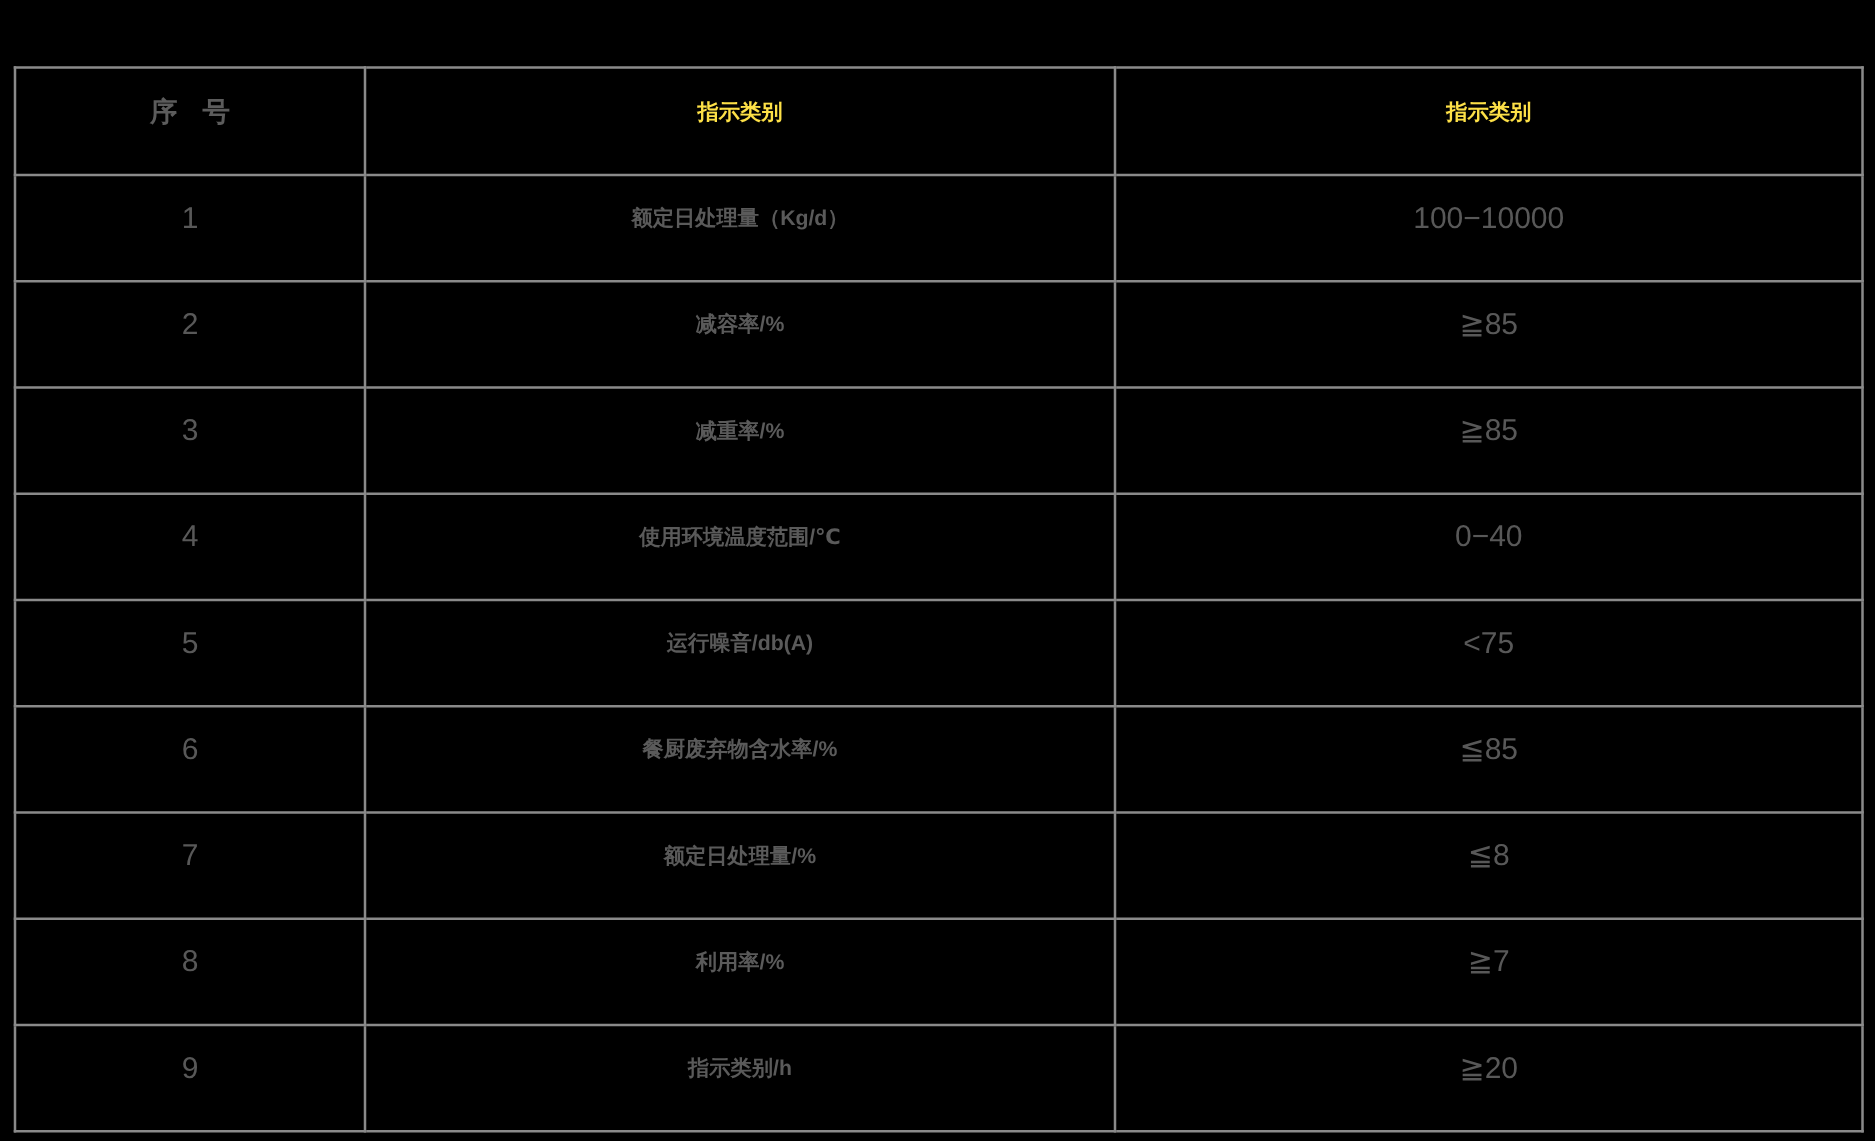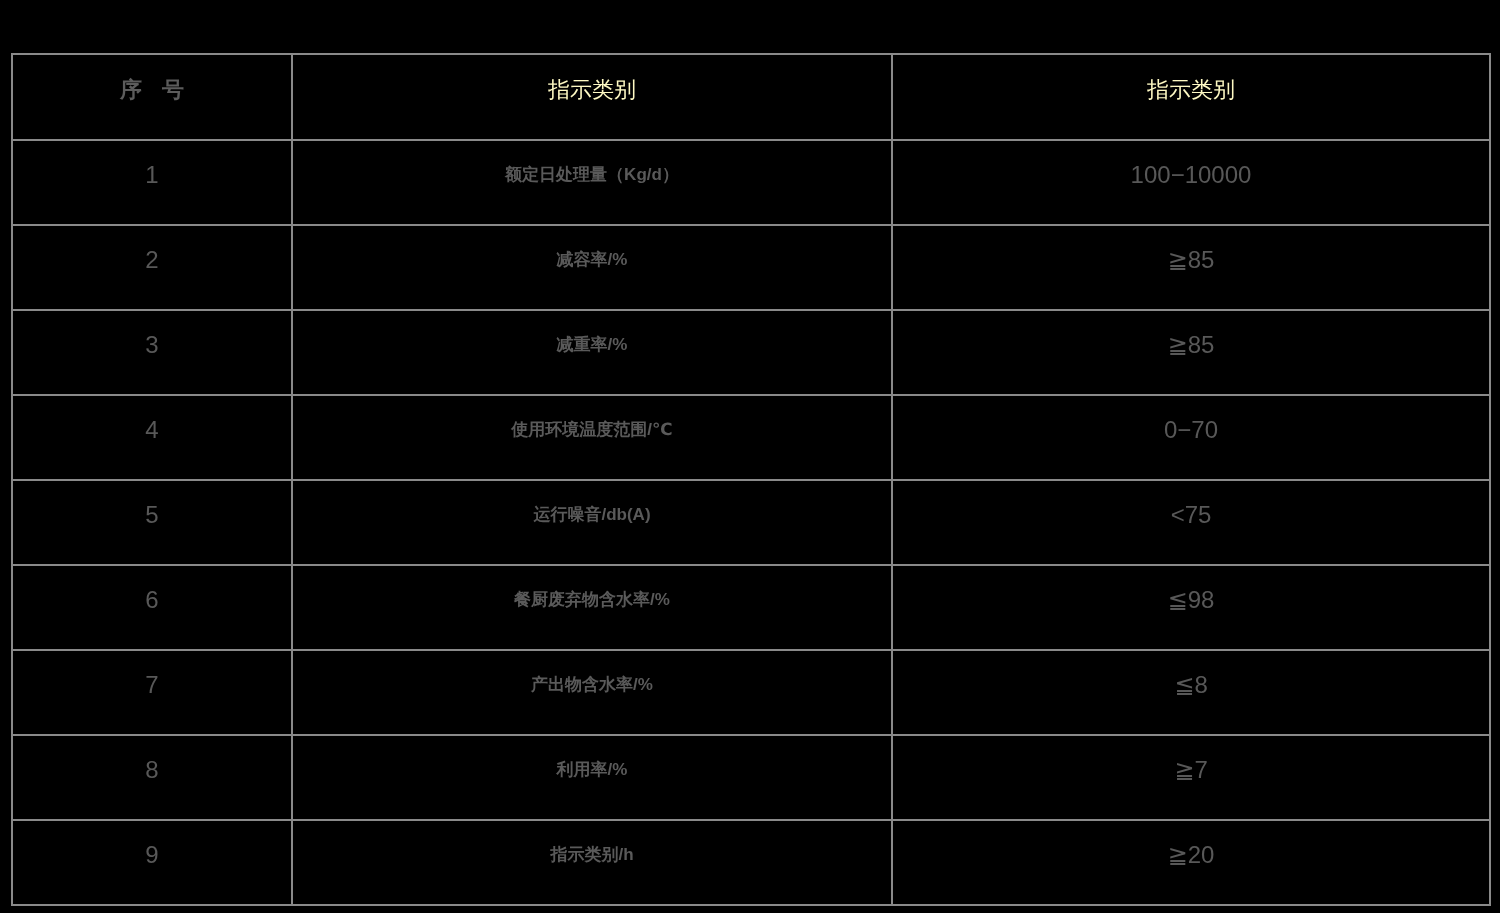--- a/index.html
+++ b/index.html
@@ -59,23 +59,23 @@
 
   .th-idx {
     font-size: 22px;
     font-weight: 700;
     letter-spacing: 7px;
     text-indent: 7px;
     color: #5c5c5c;
   }
   .th-item,
   .th-val {
-    font-size: 22px;
-    font-weight: 400;
-    color: #fef9c3;
+    font-size: 17px;
+    font-weight: 700;
+    color: #fde047;
   }
 
   .td-idx {
     font-size: 24px;
     font-weight: 400;
     color: #585858;
   }
   .td-item {
     font-size: 17px;
     font-weight: 700;
@@ -152,21 +152,21 @@
       </tr>
 
       <tr>
         <td>
             <span class="cellbox td-idx">4</span>
           </td>
         <td>
             <span class="cellbox td-item">使用环境温度范围/℃</span>
           </td>
         <td>
-            <span class="cellbox td-val">0−70</span>
+            <span class="cellbox td-val">0−40</span>
           </td>
       </tr>
 
       <tr>
         <td>
             <span class="cellbox td-idx">5</span>
           </td>
         <td>
             <span class="cellbox td-item">运行噪音/db(A)</span>
           </td>
@@ -176,30 +176,30 @@
       </tr>
 
       <tr>
         <td>
             <span class="cellbox td-idx">6</span>
           </td>
         <td>
             <span class="cellbox td-item">餐厨废弃物含水率/%</span>
           </td>
         <td>
-            <span class="cellbox td-val">≦98</span>
+            <span class="cellbox td-val">≦85</span>
           </td>
       </tr>
 
       <tr>
         <td>
             <span class="cellbox td-idx">7</span>
           </td>
         <td>
-            <span class="cellbox td-item">产出物含水率/%</span>
+            <span class="cellbox td-item">额定日处理量/%</span>
           </td>
         <td>
             <span class="cellbox td-val">≦8</span>
           </td>
       </tr>
 
       <tr>
         <td>
             <span class="cellbox td-idx">8</span>
           </td>

